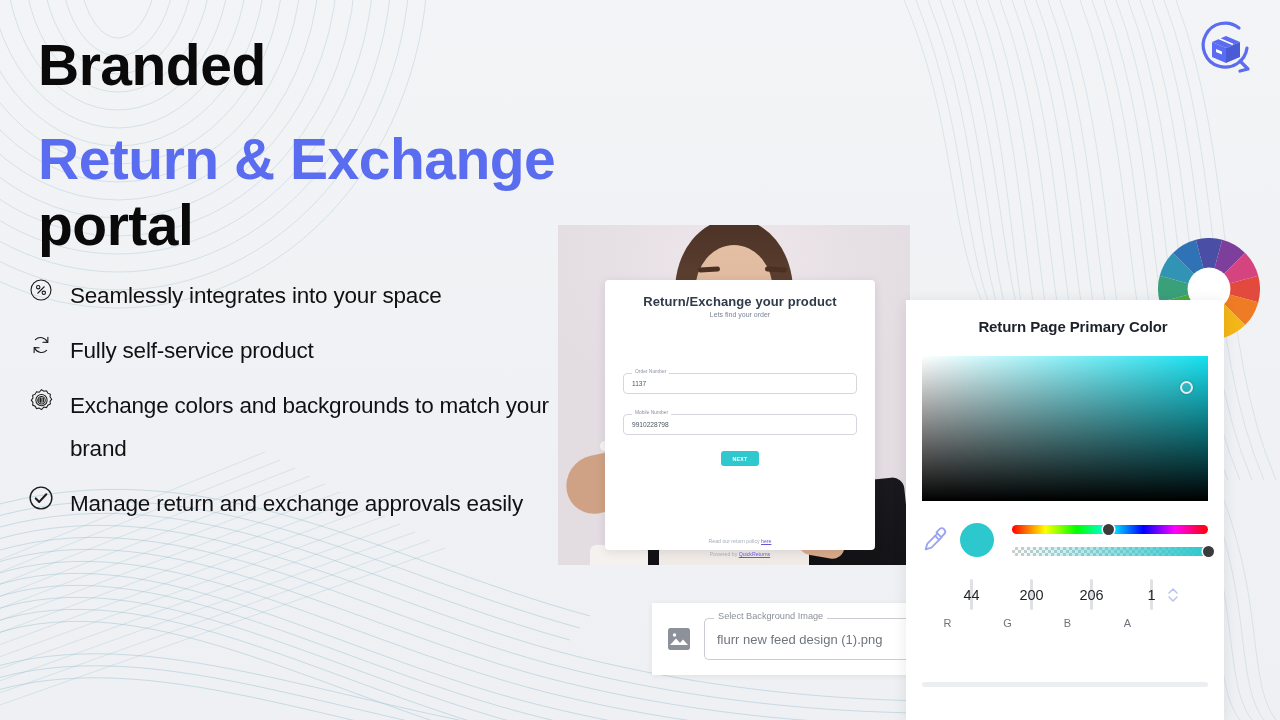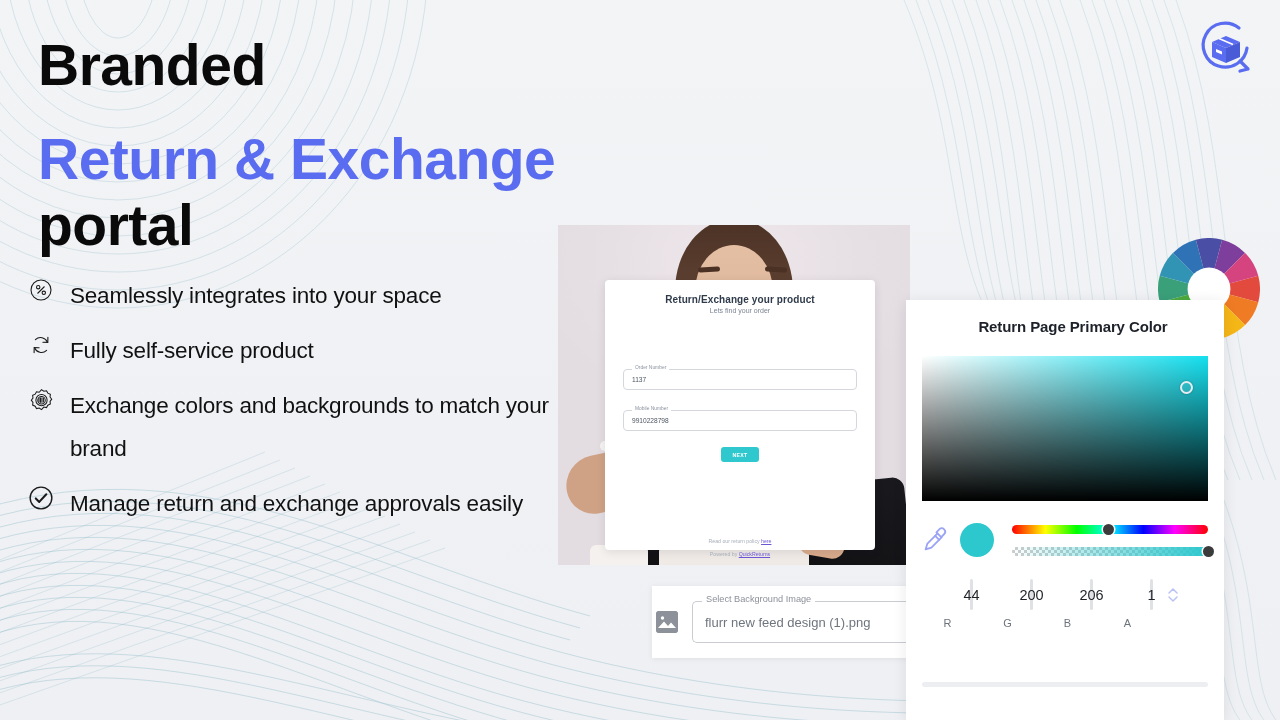--- a/index.html
+++ b/index.html
@@ -124,21 +124,21 @@
 
   .portal-card {
     position: absolute;
     left: 605px; top: 280px;
     width: 270px; height: 270px;
     background: #fff;
     border-radius: 4px;
     box-shadow: 0 2px 10px rgba(20,20,40,.10);
     padding: 14px 18px 8px;
   }
-  .pc-title { text-align:center; font-size: 10px; font-weight: 800; color:#2f3b4a; letter-spacing:.1px;}
+  .pc-title { text-align:center; font-size: 13px; font-weight: 800; color:#2f3b4a; letter-spacing:.1px;}
   .pc-sub   { text-align:center; font-size: 7px; color:#7b8493; margin-top:2px;}
   .pc-field { position:relative; margin-top: 0; }
   .pc-field .box {
     height: 21px; border:1px solid #d4d8de; border-radius:4px;
     display:flex; align-items:center; padding:0 8px;
     font-size: 6.6px; color:#4d5562;
   }
   .pc-field .lbl {
     position:absolute; left:9px; top:-4px;
     background:#fff; padding:0 3px;
@@ -160,26 +160,26 @@
   .pc-foot a { color:#6b57d6; text-decoration: underline; }
   .pc-foot2 {
     position:absolute; left:0; right:0; bottom:-7px;
     text-align:center; font-size:5.2px; color:#a7aeb9;
   }
   .pc-foot2 a { color:#6b57d6; text-decoration: underline; }
 
   
   .bgimg-card {
     position:absolute;
-    left: 652px; top: 586px;
+    left: 652px; top: 603px;
     width: 258px; height: 72px;
     background:#fff;
     box-shadow: 0 1px 6px rgba(20,20,40,.07);
     display:flex; align-items:center;
-    padding: 0 0 0 4px;
+    padding: 0 0 0 16px;
     gap: 14px;
     z-index: 3;
   }
   .bgimg-thumb {
     width: 22px; height: 22px; border-radius:3px;
     background:#8d9199;
     display:flex; align-items:flex-end; justify-content:center;
     overflow:hidden; position:relative; flex:0 0 auto;
   }
   .bgimg-field {

